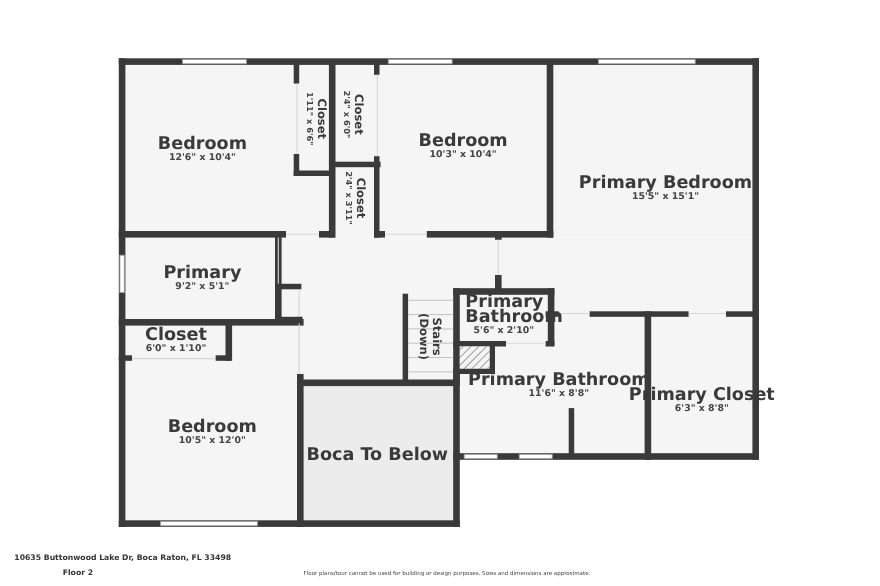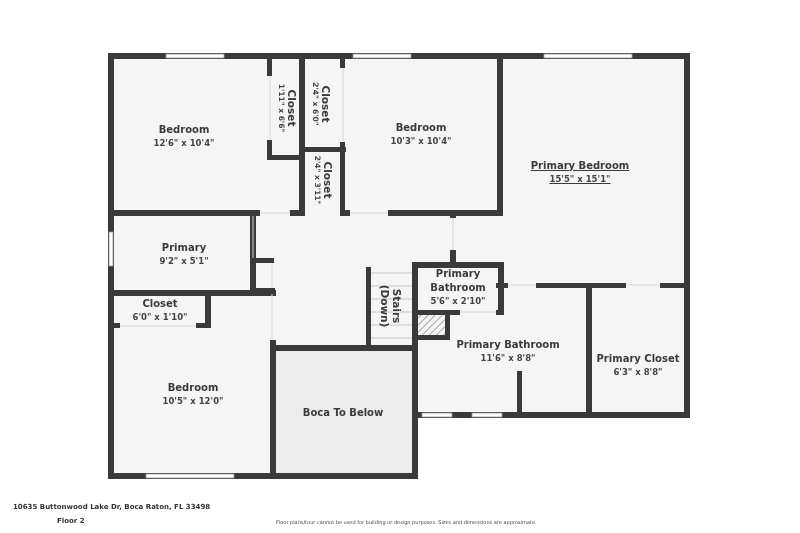--- a/index.html
+++ b/index.html
@@ -1,19 +1,19 @@
 <!DOCTYPE html>
 <html><head>
 <meta charset="utf-8">
 <style>
   html, body { margin:0; padding:0; background:#ffffff; }
   body { width:800px; height:533px; position:relative; overflow:hidden; font-family:"DejaVu Sans", sans-serif; }
   #plan { position:absolute; left:0; top:0; width:800px; height:533px; }
   .lbl { position:absolute; transform:translate(-50%,-50%); text-align:center; color:#3a3a3a; white-space:nowrap; }
-  .lbl .n { display:block; font-weight:bold; font-size:10px; line-height:14px; }
+  .lbl .n { display:block; font-weight:bold; font-size:16px; line-height:14px; }
   .lbl .d { display:block; font-weight:bold; font-size:8.5px; line-height:12px; color:#444; }
   .rot { transform:translate(-50%,-50%) rotate(90deg); }
   .rot .n { font-size:10.5px; line-height:12px; }
   .rot .d { font-size:7.5px; line-height:10px; }
   .footer { position:absolute; color:#333; font-weight:bold;text-align:right; }
   .addr { left:13px; top:503px; font-size:7px; }
   .floor { left:13px; top:517px; font-size:7px;padding-left:44px; }
   .disc { left:276px; top:519px; font-size:5px; font-weight:normal; color:#444; }
 </style>
 </head>
@@ -150,21 +150,21 @@
   <span class="d">2'4" x 6'0"</span>
 </div>
 <div class="lbl rot" style="left:323px;top:180px;">
   <span class="n">Closet</span>
   <span class="d">2'4" x 3'11"</span>
 </div>
 <div class="lbl" style="left:421px;top:134px;">
   <span class="n">Bedroom</span>
   <span class="d">10'3" x 10'4"</span>
 </div>
-<div class="lbl" style="left:580px;top:172px;text-decoration:underline;">
+<div class="lbl" style="left:605px;top:172px;">
   <span class="n">Primary Bedroom</span>
   <span class="d">15'5" x 15'1"</span>
 </div>
 <div class="lbl" style="left:184px;top:254px;">
   <span class="n">Primary</span>
   <span class="d">9'2" x 5'1"</span>
 </div>
 <div class="lbl" style="left:160px;top:310px;">
   <span class="n">Closet</span>
   <span class="d">6'0" x 1'10"</span>

